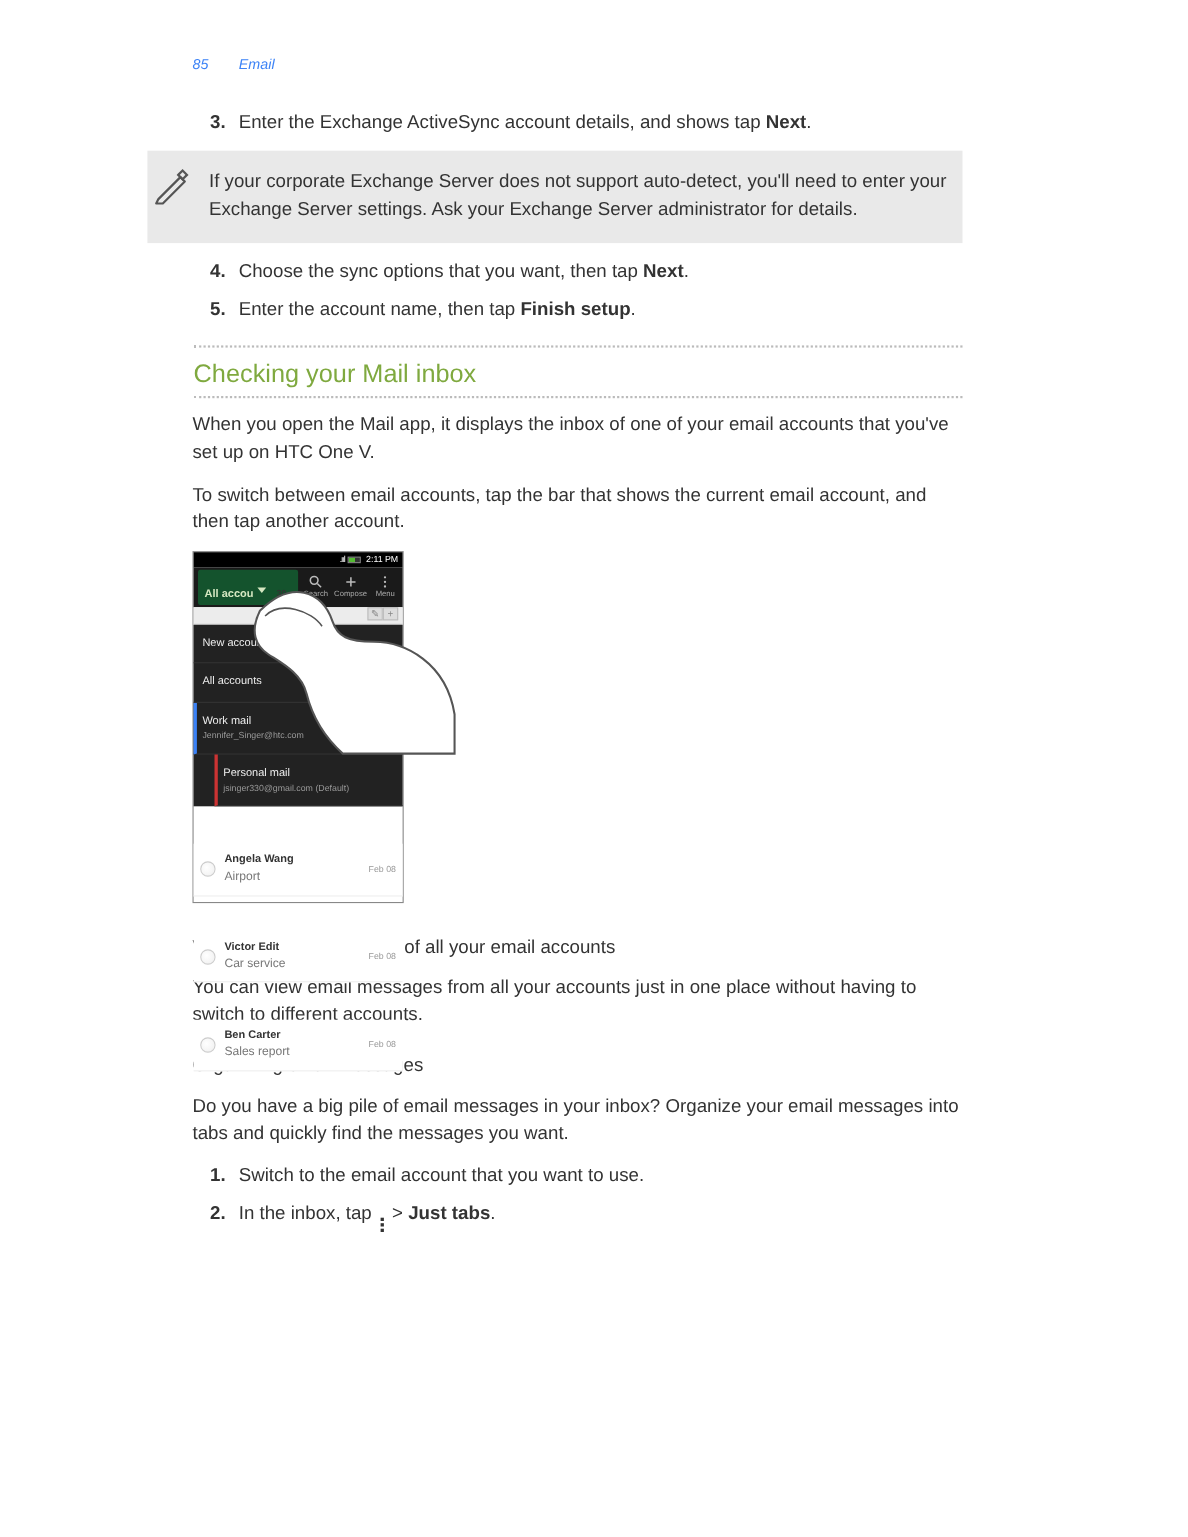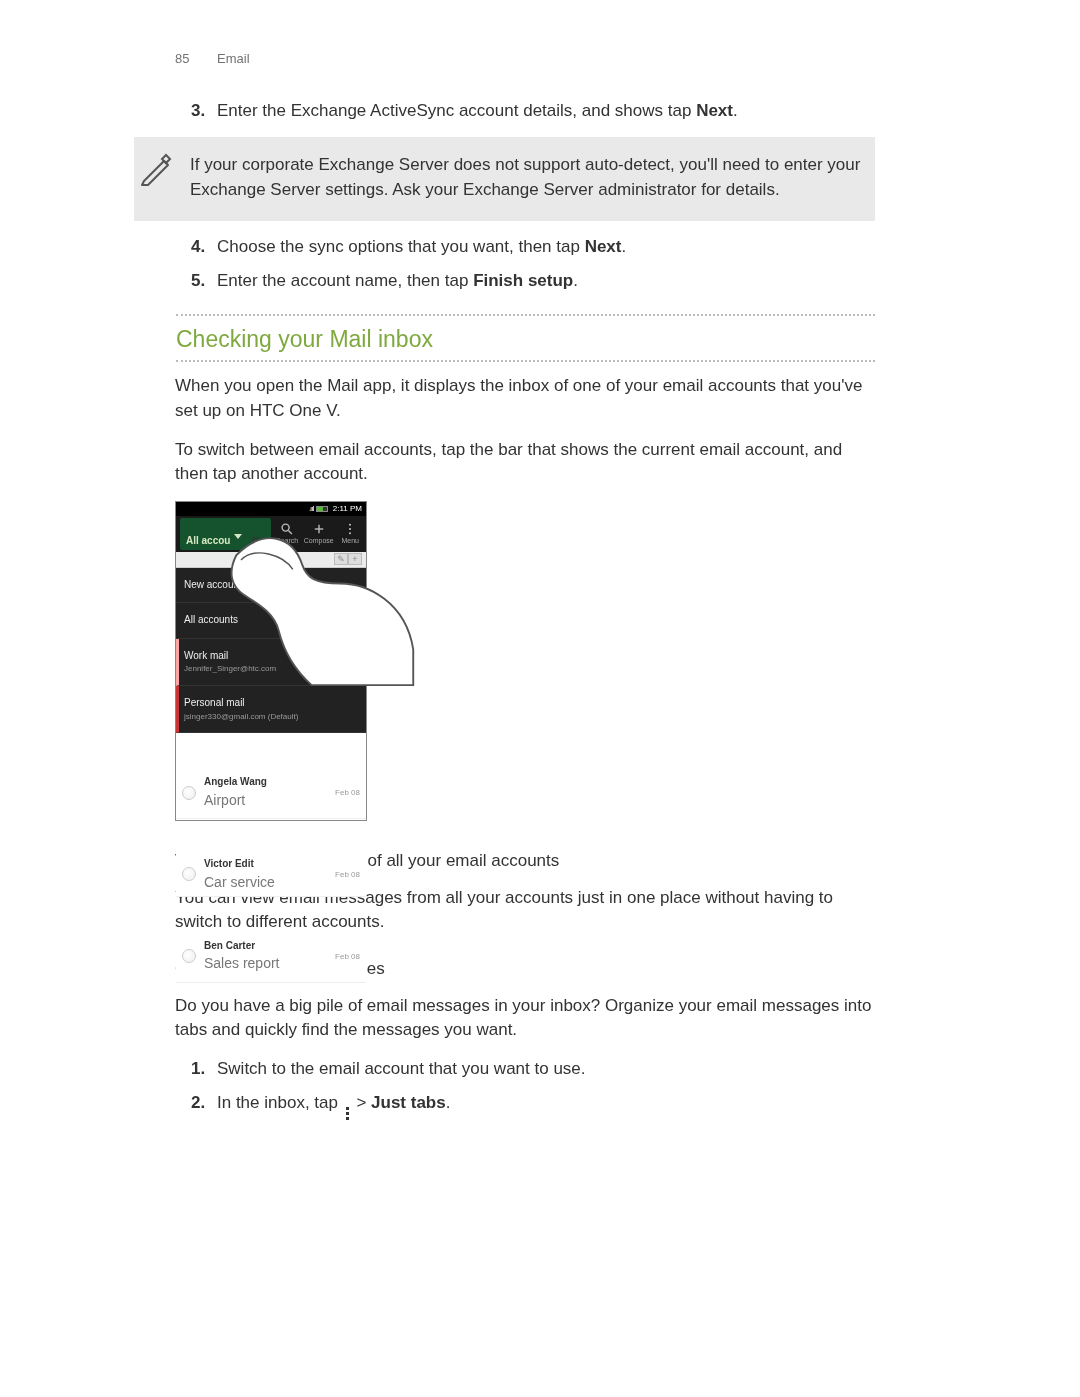--- a/index.html
+++ b/index.html
@@ -13,22 +13,23 @@
     padding: 50px 0 80px;
     line-height: 1.45;
   }
   .page {
     width: 700px;
     margin-left: 175px;
     position: relative;
   }
   .runhead {
     font-size: 13px;
-    color: #737373;
+    color: #3b82f6;
     margin-bottom: 30px;
+    font-style: italic;
   }
   .runhead .pg { margin-right: 24px; }
   ol.steps {
     list-style: none;
     padding-left: 16px;
     margin-bottom: 14px;
   }
   ol.steps li {
     display: flex;
     margin-bottom: 10px;
@@ -126,38 +127,38 @@
   .ss-tabbar span{display:inline-block;width:14px;height:12px;background:#ddd;border:1px solid #bbb;font-size:9px;text-align:center;line-height:10px;color:#888;}
   .ss-menu {
     background: #222;
     color: #eee;
     font-size: 10px;
   }
   .ss-menu-item {
     padding: 10px 8px;
     border-bottom: 1px solid #333;
   }
-  .ss-menu-item.accent { border-left: 3px solid #fca5a5; padding-left:5px;}
-  .ss-menu-item.accent2 { border-left: 3px solid #c33; padding-left:5px;}
+  .ss-menu-item.accent { border-left: 3px solid #3b82f6; padding-left:5px;}
+  .ss-menu-item.accent2 { border-left: 3px solid #c33; padding-left:5px;margin-left:19px;}
   .ss-menu-item .sub { font-size:8px; color:#999; }
   .ss-list-item {
     display:flex; align-items:center;
     padding: 8px 6px;
     border-bottom: 1px solid #eee;
     background:#fff;
     margin-top:34px;
   }
   .ss-list-item .dot {
     width:14px; height:14px; border:1px solid #ccc;
     border-radius:50%; margin-right:8px;
     background: radial-gradient(circle at 40% 40%, #fff, #eee);
     flex-shrink:0;
   }
   .ss-list-item .nm { font-weight:700; font-size:10px; color:#333;}
-  .ss-list-item .sj { font-size:14px; color:#777;}
+  .ss-list-item .sj { font-size:11px; color:#777;}
   .ss-list-item .dt { font-size:8px; color:#999; margin-left:auto;}
   .hand {
     position:absolute;
     top: 25px; left: 50px;
     width: 190px; height: 160px;
     pointer-events:none;
   }
   .menu-dots {
     display:inline-flex; flex-direction:column;
     vertical-align: -2px;

